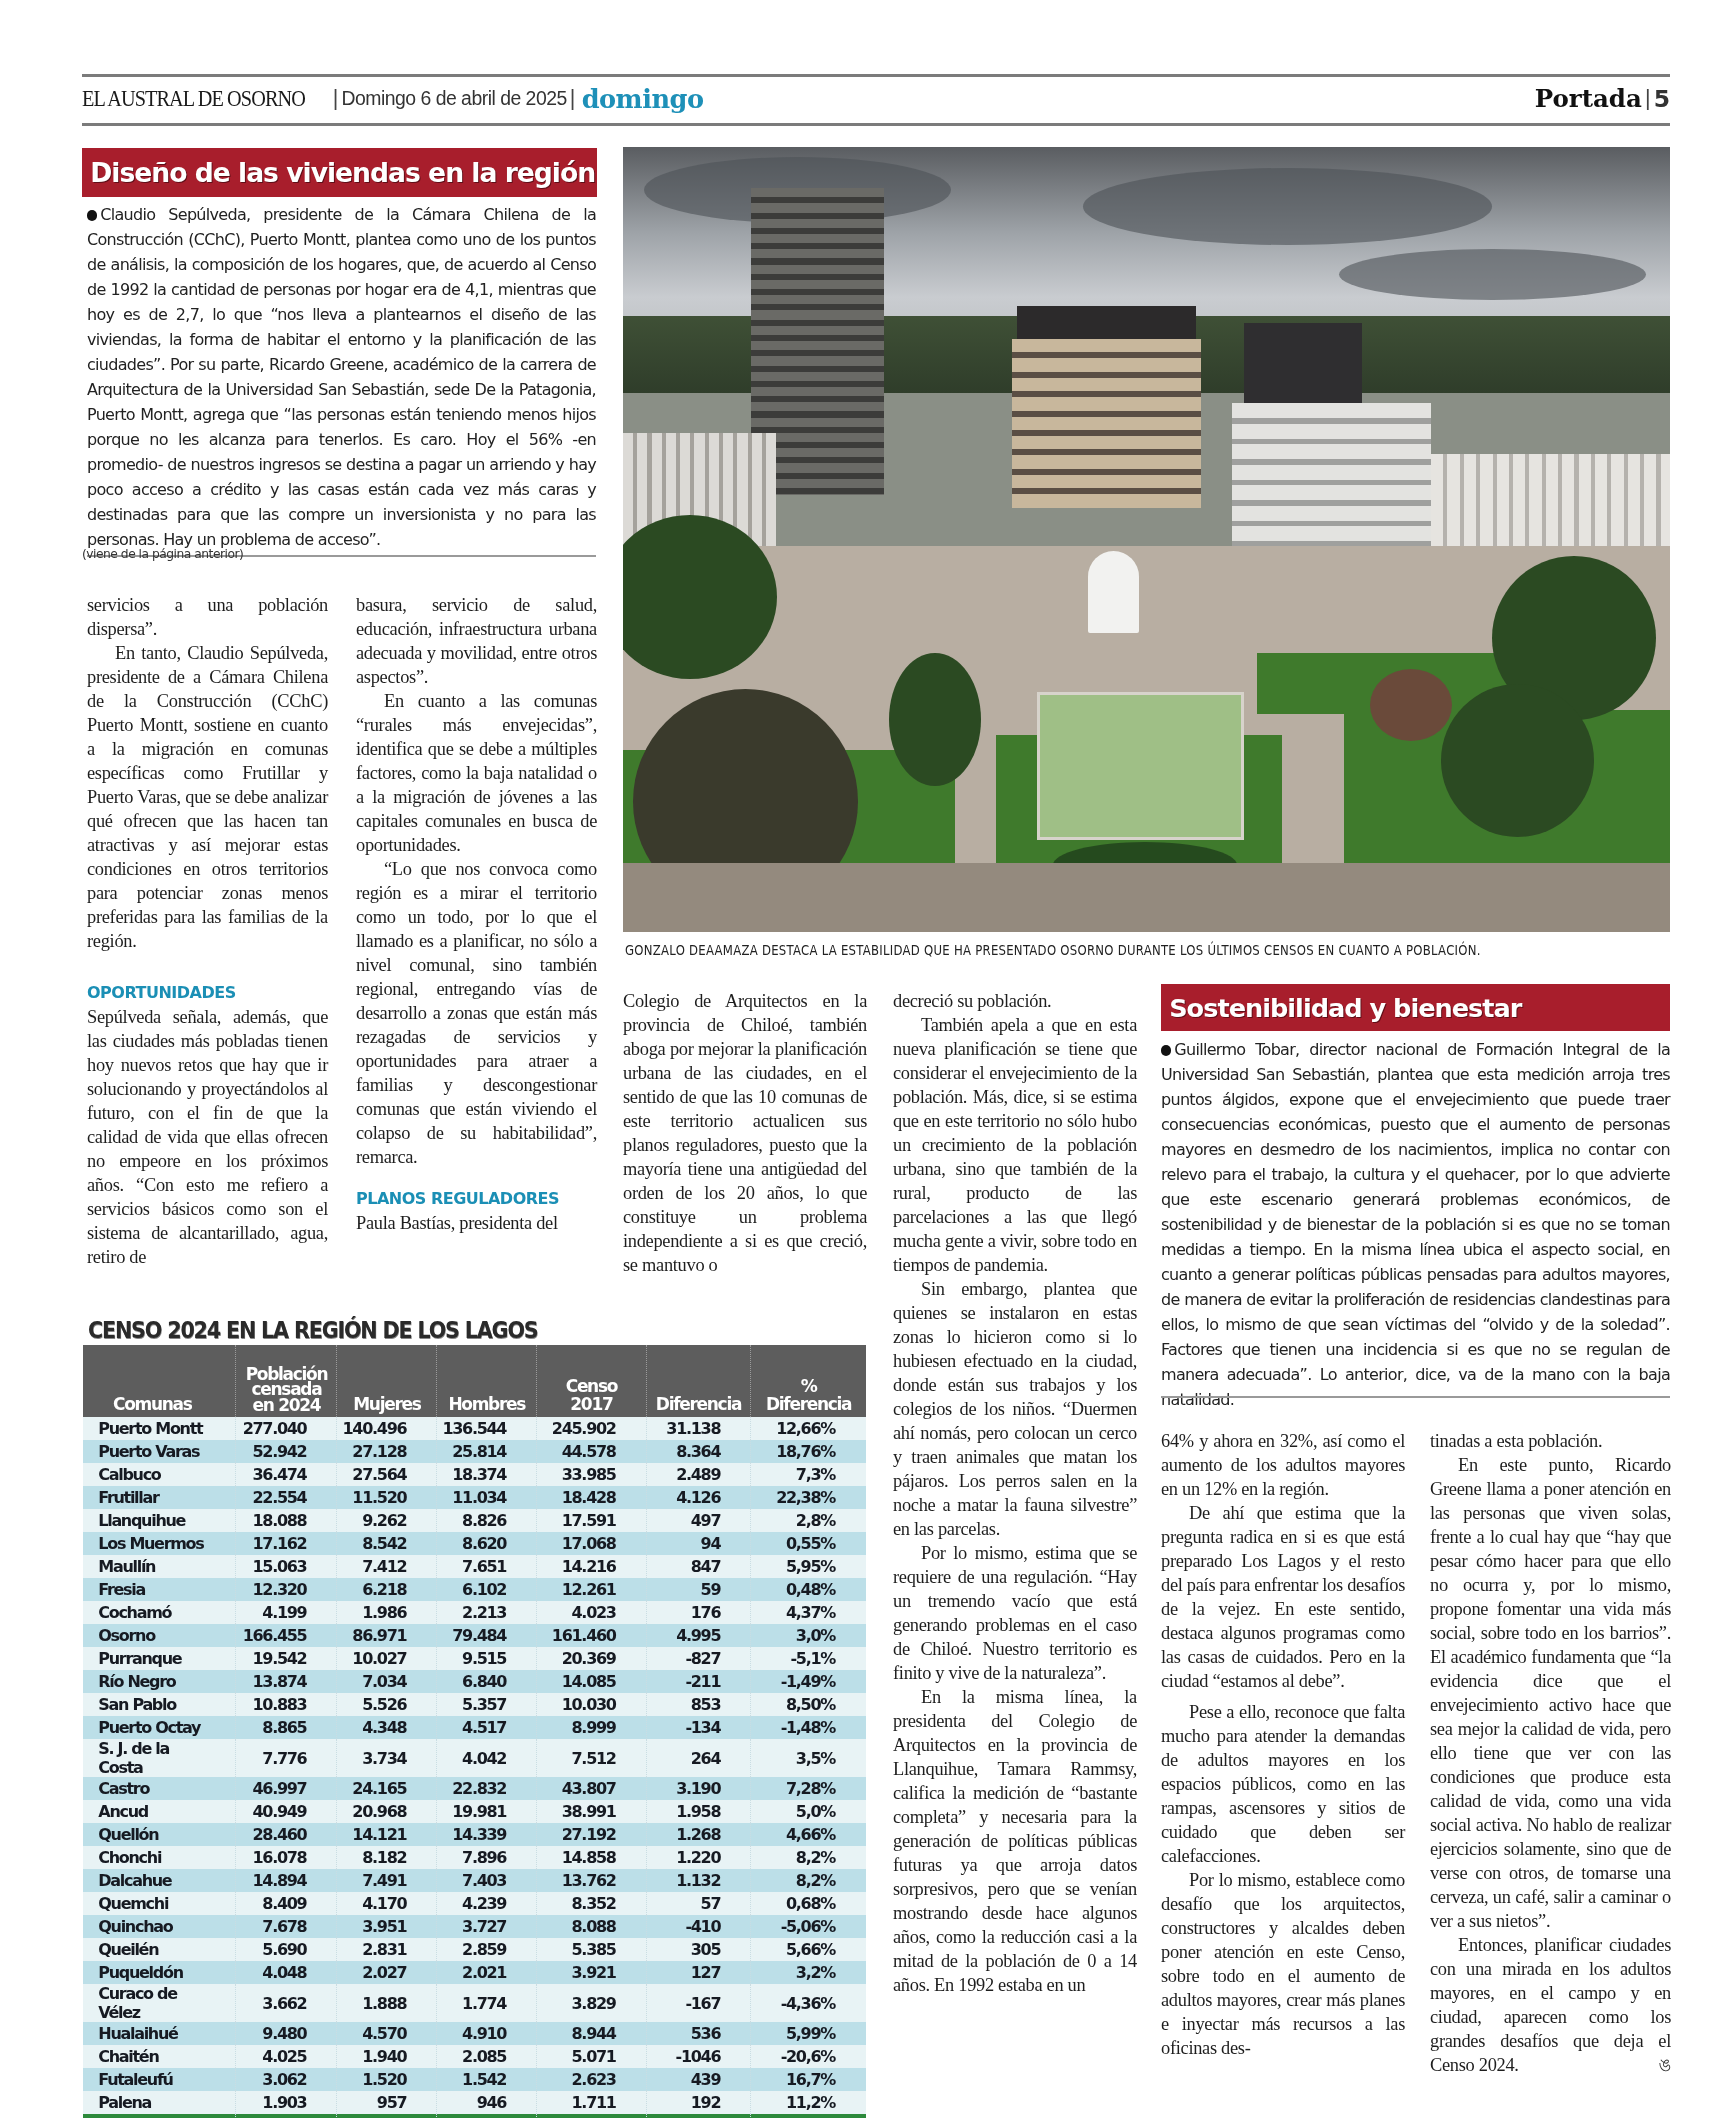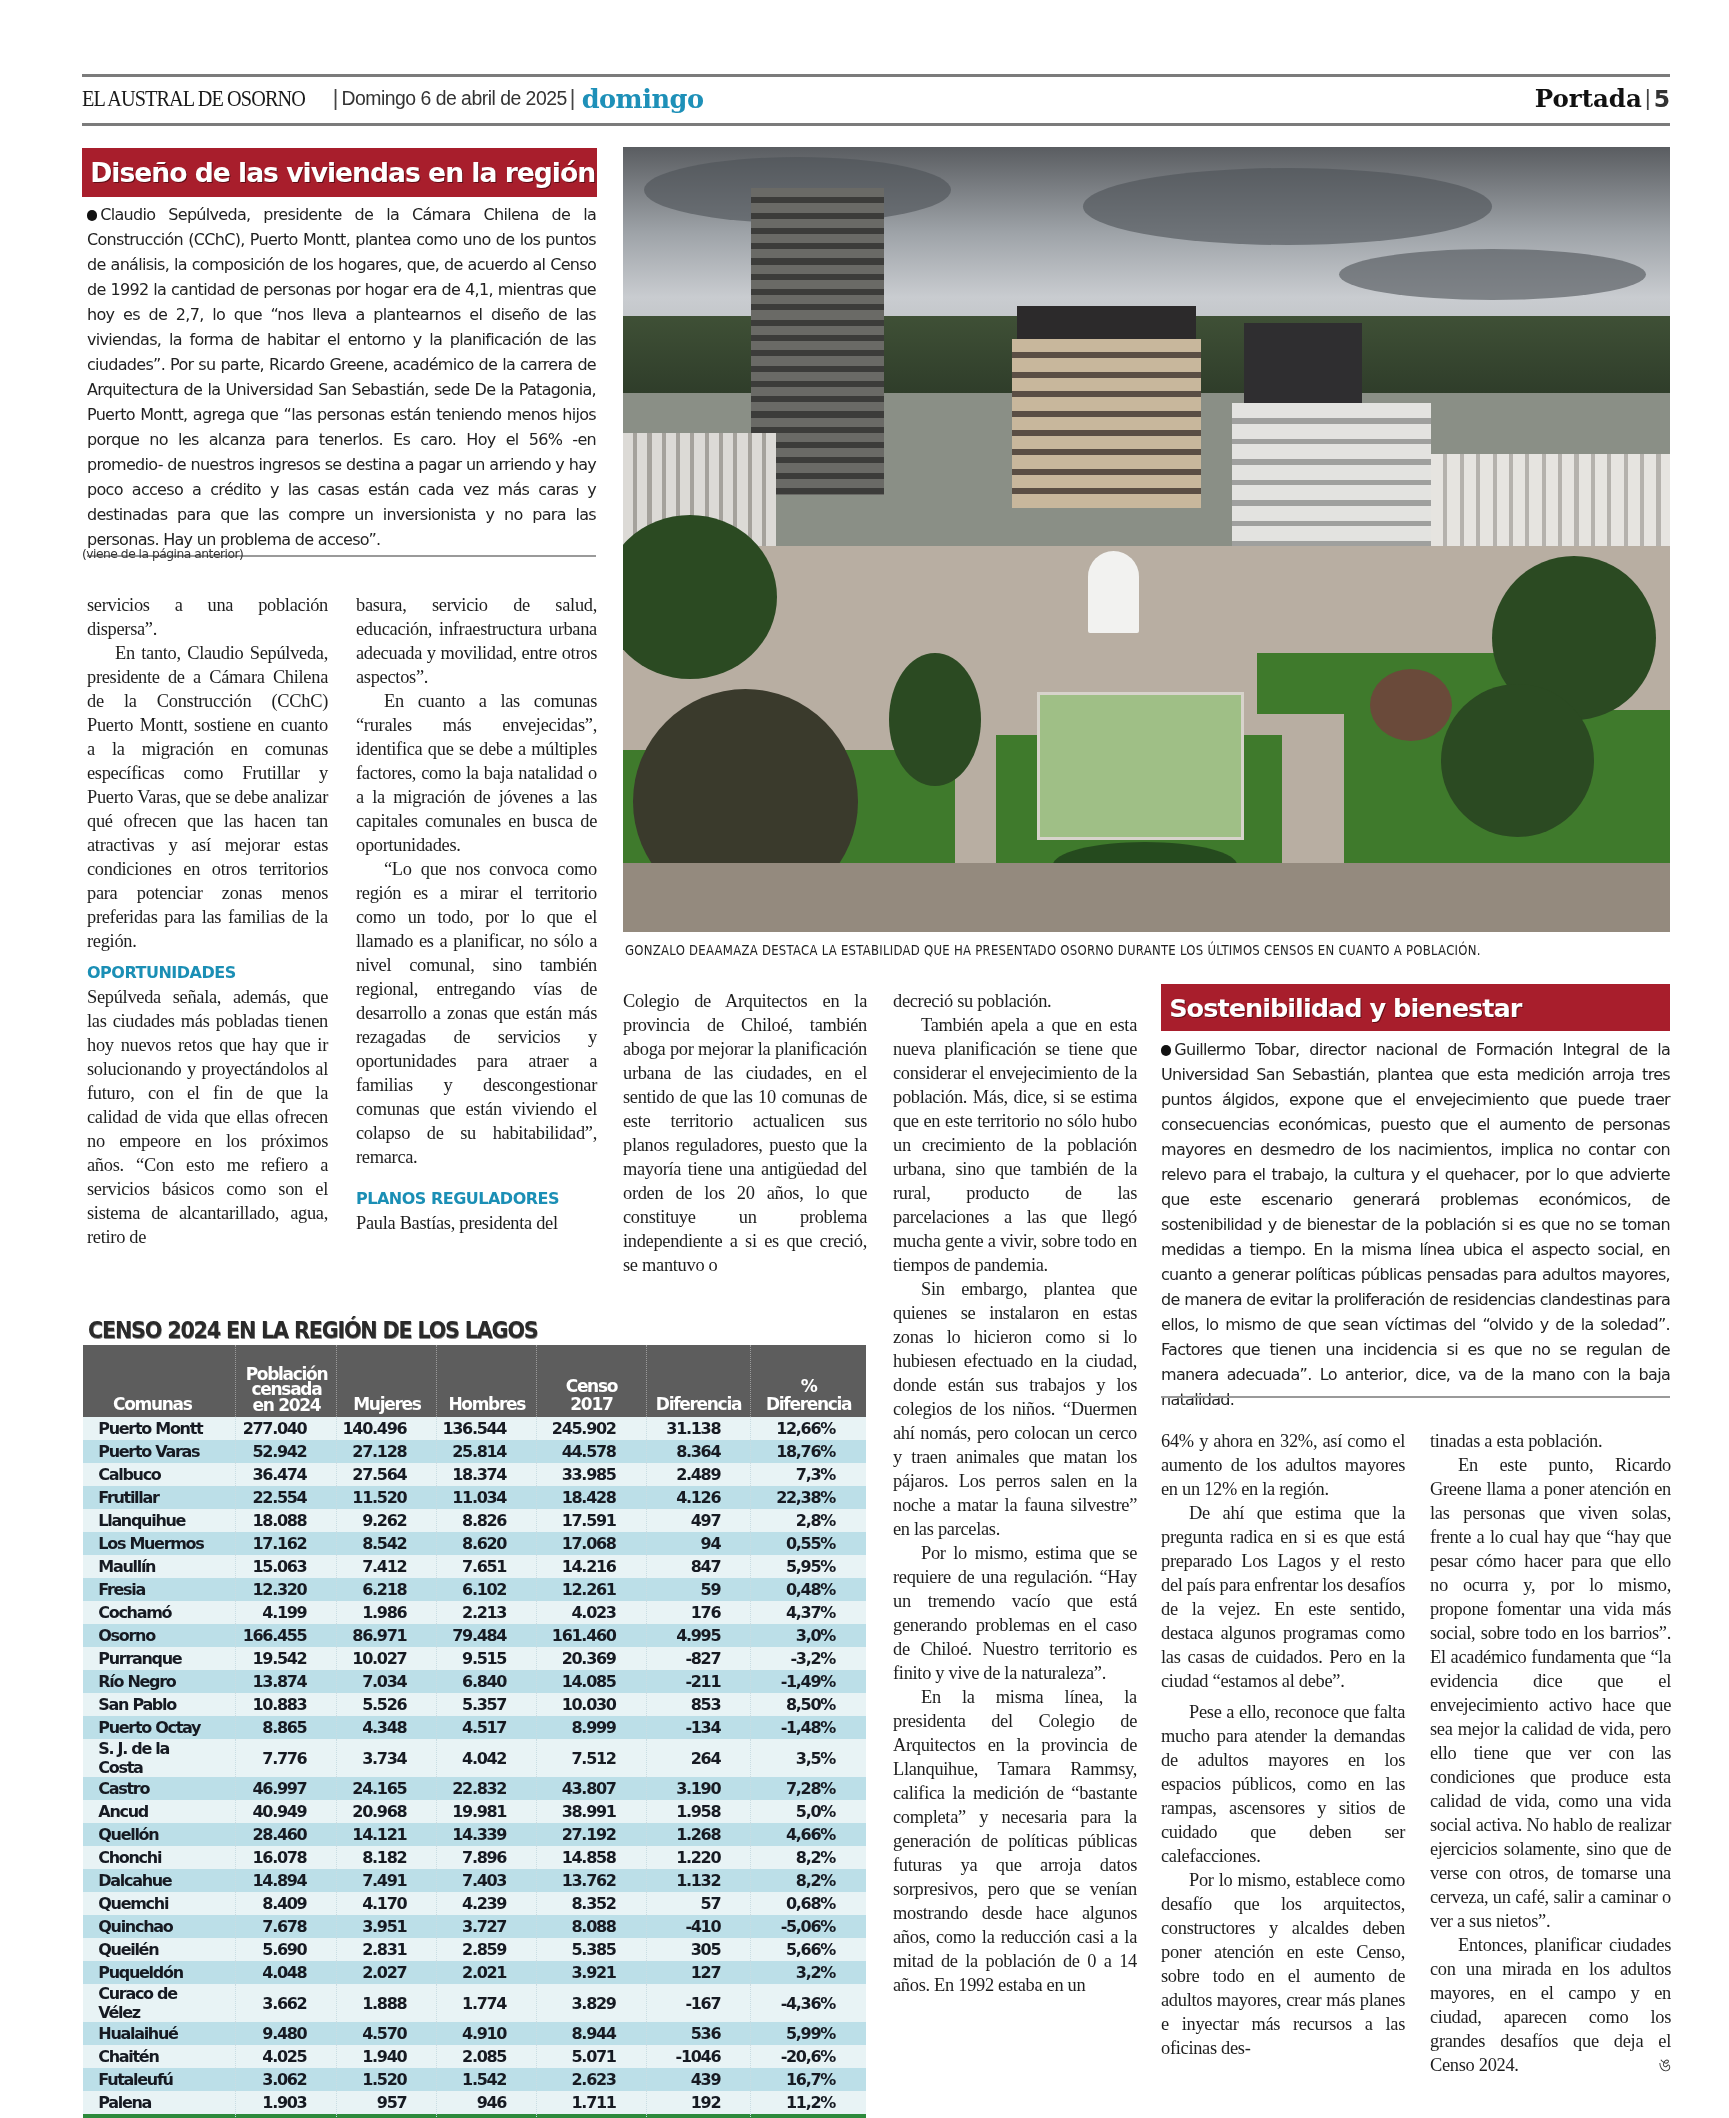--- a/index.html
+++ b/index.html
@@ -22,21 +22,21 @@
   .boxtext { position: absolute; font-family: "DejaVu Sans", sans-serif; font-size: 16px; line-height: 25px; text-align: justify; color: #222; letter-spacing: -0.7px; }
   .bullet { display: inline-block; width: 10.2px; height: 10.2px; border-radius: 50%; background: #111; margin-right: 3.1px; vertical-align: middle; }
   .box-rule { position: absolute; height: 2px; background: #9a9a9a; }
 
   .viene { position: absolute; left: 82px; top: 547px; font-family: "DejaVu Sans", sans-serif; font-size: 12.3px; color: #333; letter-spacing: -0.5px; }
 
   
   .col { position: absolute; font-family: "Liberation Serif", serif; font-size: 18.4px; line-height: 24px; text-align: justify; color: #1e1e1e; letter-spacing: -0.3px; }
   .col p { text-indent: 28px; }
   .col p.noind { text-indent: 0; }
-  .col .subhead { font-family: "DejaVu Sans", sans-serif; font-weight: bold; color: #1b8fb5; font-size: 16px; letter-spacing: -0.5px; text-indent: 0; margin-top: 8px; }
+  .col .subhead { font-family: "DejaVu Sans", sans-serif; font-weight: bold; color: #1b8fb5; font-size: 16px; letter-spacing: -0.5px; text-indent: 0; margin-top: 28px; }
 
   
   .photo { position: absolute; left: 623px; top: 147px; width: 1047px; height: 785px; overflow: hidden; background: #8a8f86; }
   .photo .sky { position: absolute; left: 0; top: 0; width: 100%; height: 215px; background: linear-gradient(180deg,#5a5d61 0%,#9ea3a8 40%,#c9ccd0 70%,#b9bdbf 100%); }
   .photo .cloud { position: absolute; border-radius: 50%; background: #4d5156; opacity: 0.6; }
   .photo .trees-back { position: absolute; left: 0; top: 169px; width: 100%; height: 77px; background: linear-gradient(180deg,#3f5036,#2f3d2a); }
   .photo .tower { position: absolute; left: 128px; top: 41px; width: 133px; height: 307px; background: repeating-linear-gradient(180deg,#6a6a66 0 9.2px,#3c3c3a 9.2px 15.3px); }
   .photo .bld1 { position: absolute; left: 389px; top: 192px; width: 189px; height: 169px; background: repeating-linear-gradient(180deg,#c8b79c 0 13.3px,#5a4e44 13.3px 19.4px); }
   .photo .bld1roof { position: absolute; left: 394px; top: 159px; width: 179px; height: 36px; background: #2c2a2b; }
   .photo .bld2 { position: absolute; left: 609px; top: 256px; width: 199px; height: 148px; background: repeating-linear-gradient(180deg,#e3e3e0 0 15.3px,#9fa09e 15.3px 20.5px); }
@@ -280,21 +280,21 @@
           <td>4.995</td>
           <td>3,0%</td>
         </tr>
         <tr>
           <td>Purranque</td>
           <td>19.542</td>
           <td>10.027</td>
           <td>9.515</td>
           <td>20.369</td>
           <td>-827</td>
-          <td>-3,2%</td>
+          <td>-5,1%</td>
         </tr>
         <tr>
           <td>Río Negro</td>
           <td>13.874</td>
           <td>7.034</td>
           <td>6.840</td>
           <td>14.085</td>
           <td>-211</td>
           <td>-1,49%</td>
         </tr>

